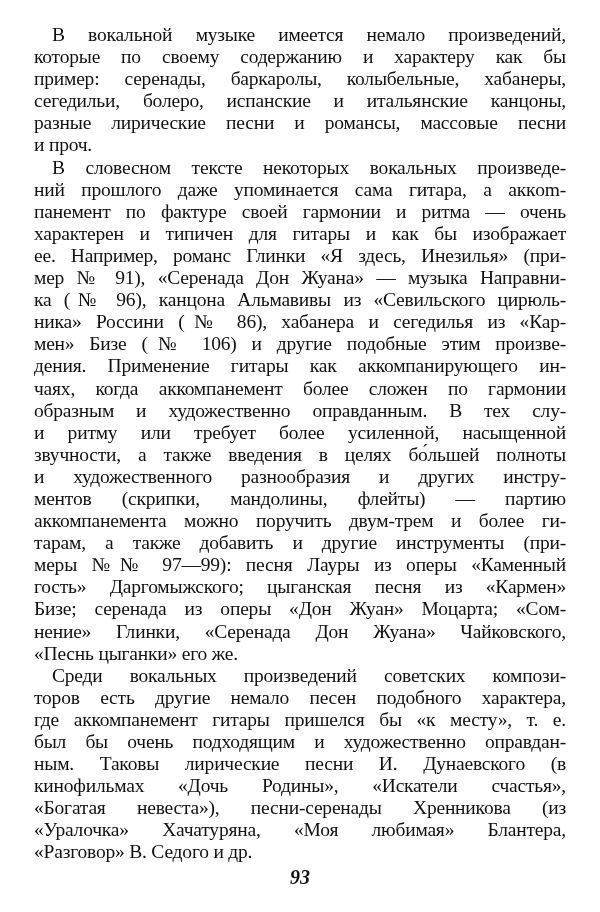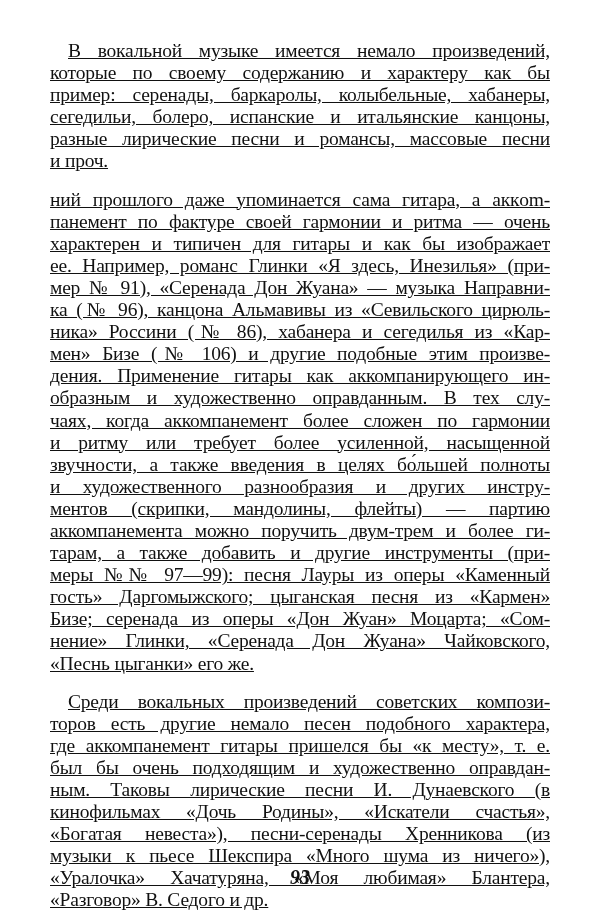--- a/index.html
+++ b/index.html
@@ -14,69 +14,69 @@
   }
   .line {
     display: block; height: 22.1px; line-height: 22.1px;
     font-size: 19.5px; white-space: nowrap;
     text-align: justify; text-align-last: justify;
     letter-spacing: -0.2px;
     transform-origin: left center;
   }
   .line.indent { padding-left: 18px; }
   .line.last { text-align-last: left; }
-  .para { margin: 16px; text-decoration: underline; }
+  .para { margin: 0; }
   .page-number {
     position: absolute; left: 0; width: 600px; top: 866px; text-align: center;
     font-size: 20px; font-style: italic; font-weight: bold;
   }
 </style>
 </head>
 <body>
 
 <div class="page">
   <div class="para">
     <span class="line indent">В вокальной музыке имеется немало произведений,</span>
     <span class="line">которые по своему содержанию и характеру как бы</span>
     <span class="line">пример: серенады, баркаролы, колыбельные, хабанеры,</span>
     <span class="line">сегедильи, болеро, испанские и итальянские канцоны,</span>
     <span class="line">разные лирические песни и романсы, массовые песни</span>
     <span class="line last">и проч.</span>
   </div>
   <div class="para">
+    <span class="line indent">В словесном тексте некоторых вокальных произведе-</span>
     <span class="line">ний прошлого даже упоминается сама гитара, а аккom-</span>
     <span class="line">панемент по фактуре своей гармонии и ритма — очень</span>
     <span class="line">характерен и типичен для гитары и как бы изображает</span>
     <span class="line">ее. Например, романс Глинки «Я здесь, Инезилья» (при-</span>
     <span class="line">мер № 91), «Серенада Дон Жуана» — музыка Направни-</span>
     <span class="line">ка (№ 96), канцона Альмавивы из «Севильского цирюль-</span>
     <span class="line">ника» Россини (№ 86), хабанера и сегедилья из «Кар-</span>
     <span class="line">мен» Бизе (№ 106) и другие подобные этим произве-</span>
     <span class="line">дения. Применение гитары как аккомпанирующего ин-</span>
+    <span class="line">чаях, когда аккомпанемент более сложен по гармонии</span>
     <span class="line">образным и художественно оправданным. В тех слу-</span>
-    <span class="line">чаях, когда аккомпанемент более сложен по гармонии</span>
     <span class="line">и ритму или требует более усиленной, насыщенной</span>
     <span class="line">звучности, а также введения в целях бо́льшей полноты</span>
     <span class="line">и художественного разнообразия и других инстру-</span>
     <span class="line">ментов (скрипки, мандолины, флейты) — партию</span>
     <span class="line">аккомпанемента можно поручить двум-трем и более ги-</span>
     <span class="line">тарам, а также добавить и другие инструменты (при-</span>
     <span class="line">меры №№ 97—99): песня Лауры из оперы «Каменный</span>
     <span class="line">гость» Даргомыжского; цыганская песня из «Кармен»</span>
     <span class="line">Бизе; серенада из оперы «Дон Жуан» Моцарта; «Сом-</span>
     <span class="line">нение» Глинки, «Серенада Дон Жуана» Чайковского,</span>
     <span class="line last">«Песнь цыганки» его же.</span>
   </div>
   <div class="para">
     <span class="line indent">Среди вокальных произведений советских компози-</span>
     <span class="line">торов есть другие немало песен подобного характера,</span>
     <span class="line">где аккомпанемент гитары пришелся бы «к месту», т. е.</span>
     <span class="line">был бы очень подходящим и художественно оправдан-</span>
     <span class="line">ным. Таковы лирические песни И. Дунаевского (в</span>
     <span class="line">кинофильмах «Дочь Родины», «Искатели счастья»,</span>
     <span class="line">«Богатая невеста»), песни-серенады Хренникова (из</span>
-    <span class="line">музыки к пьесе Шекспира «Много шума из ничего»),</span>
     <span class="line">«Уралочка» Хачатуряна, «Моя любимая» Блантера,</span>
     <span class="line last">«Разговор» В. Седого и др.</span>
   </div>
 </div>
 
 <div class="page-number">93</div>
 
 </body></html>

